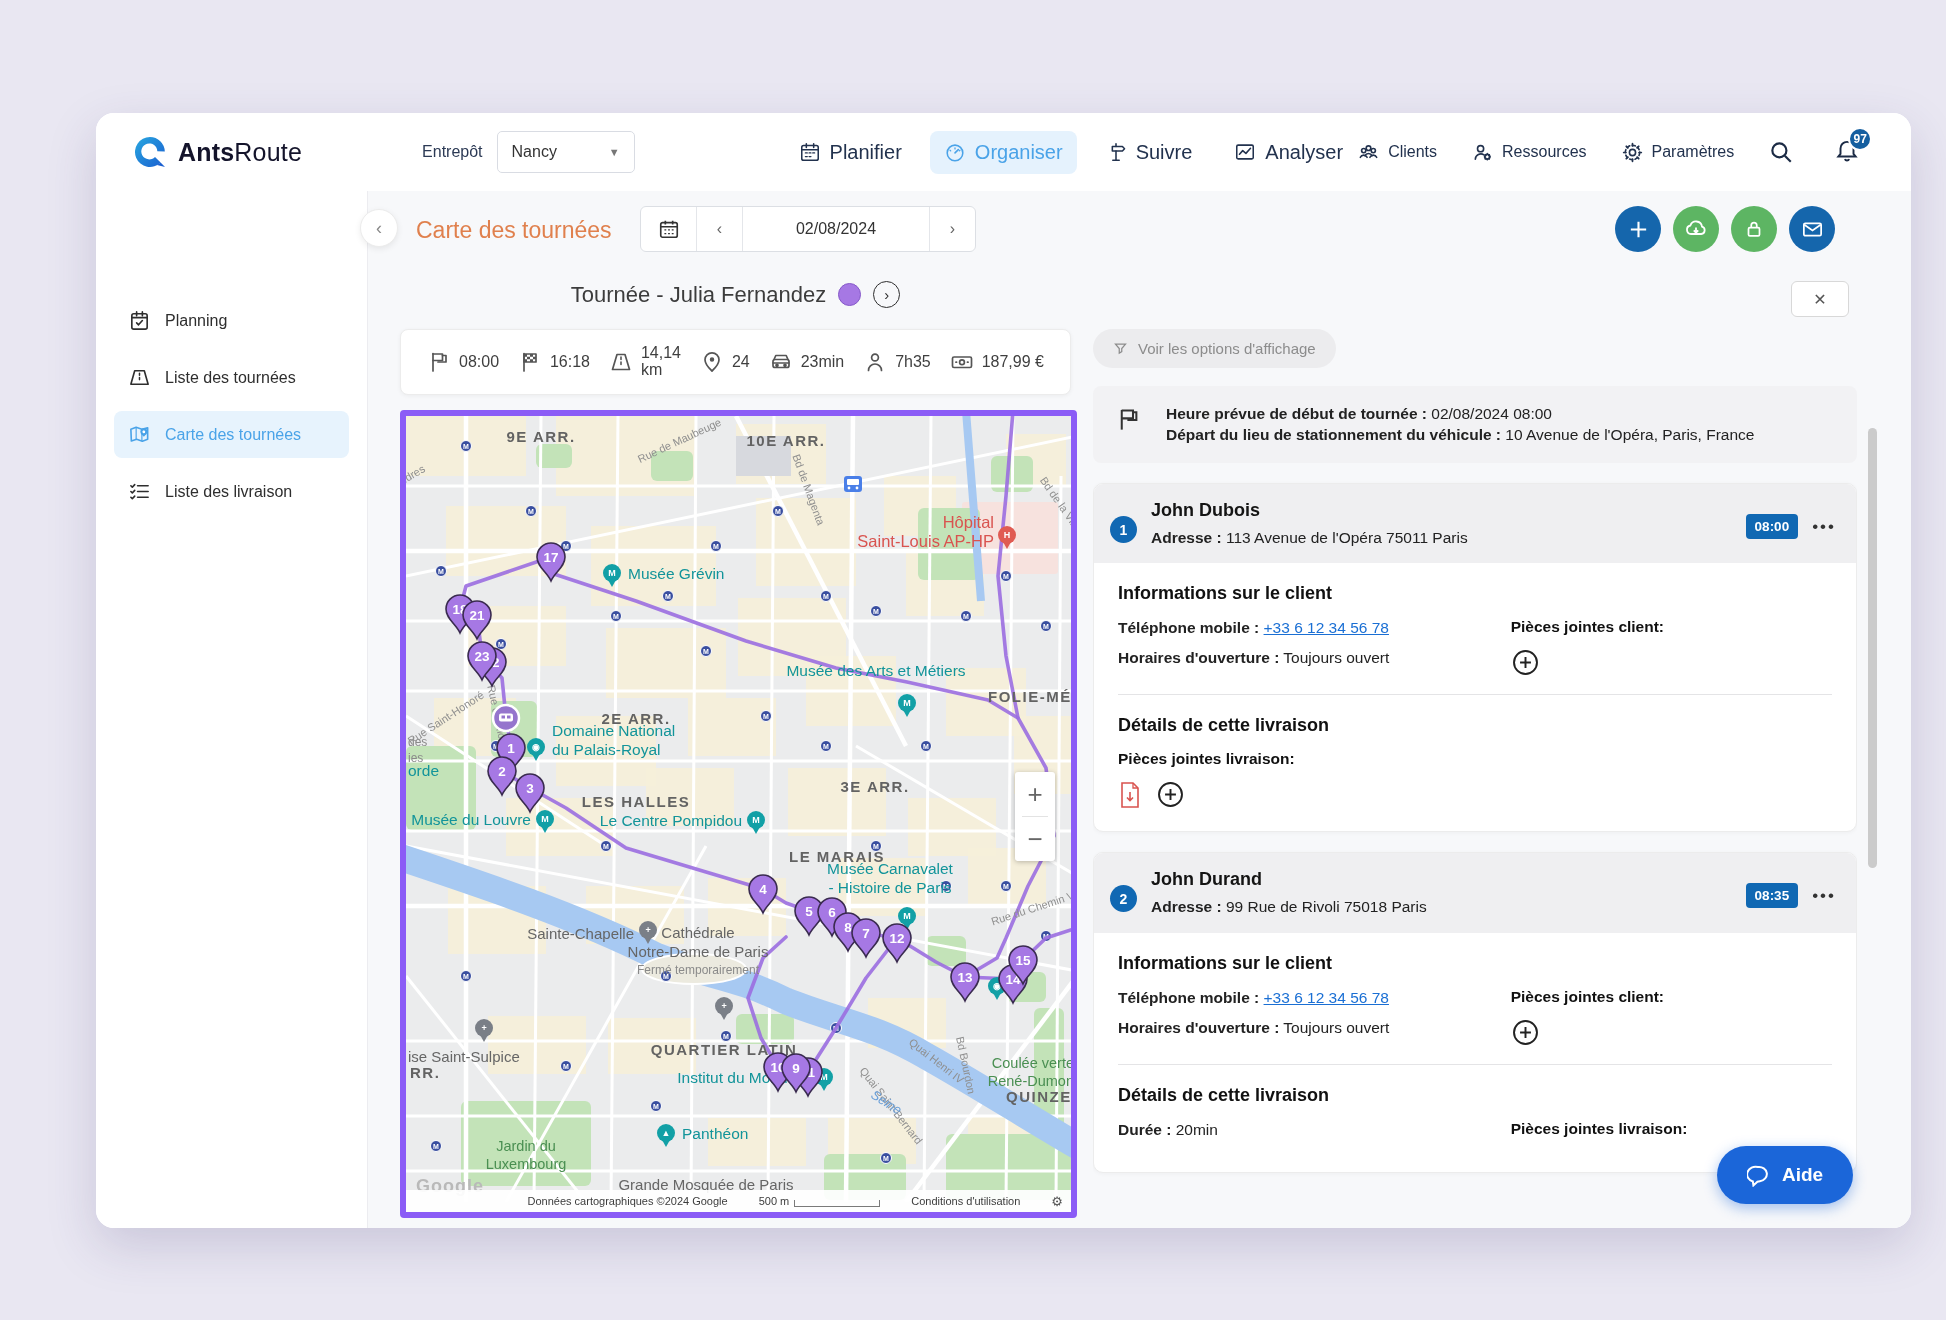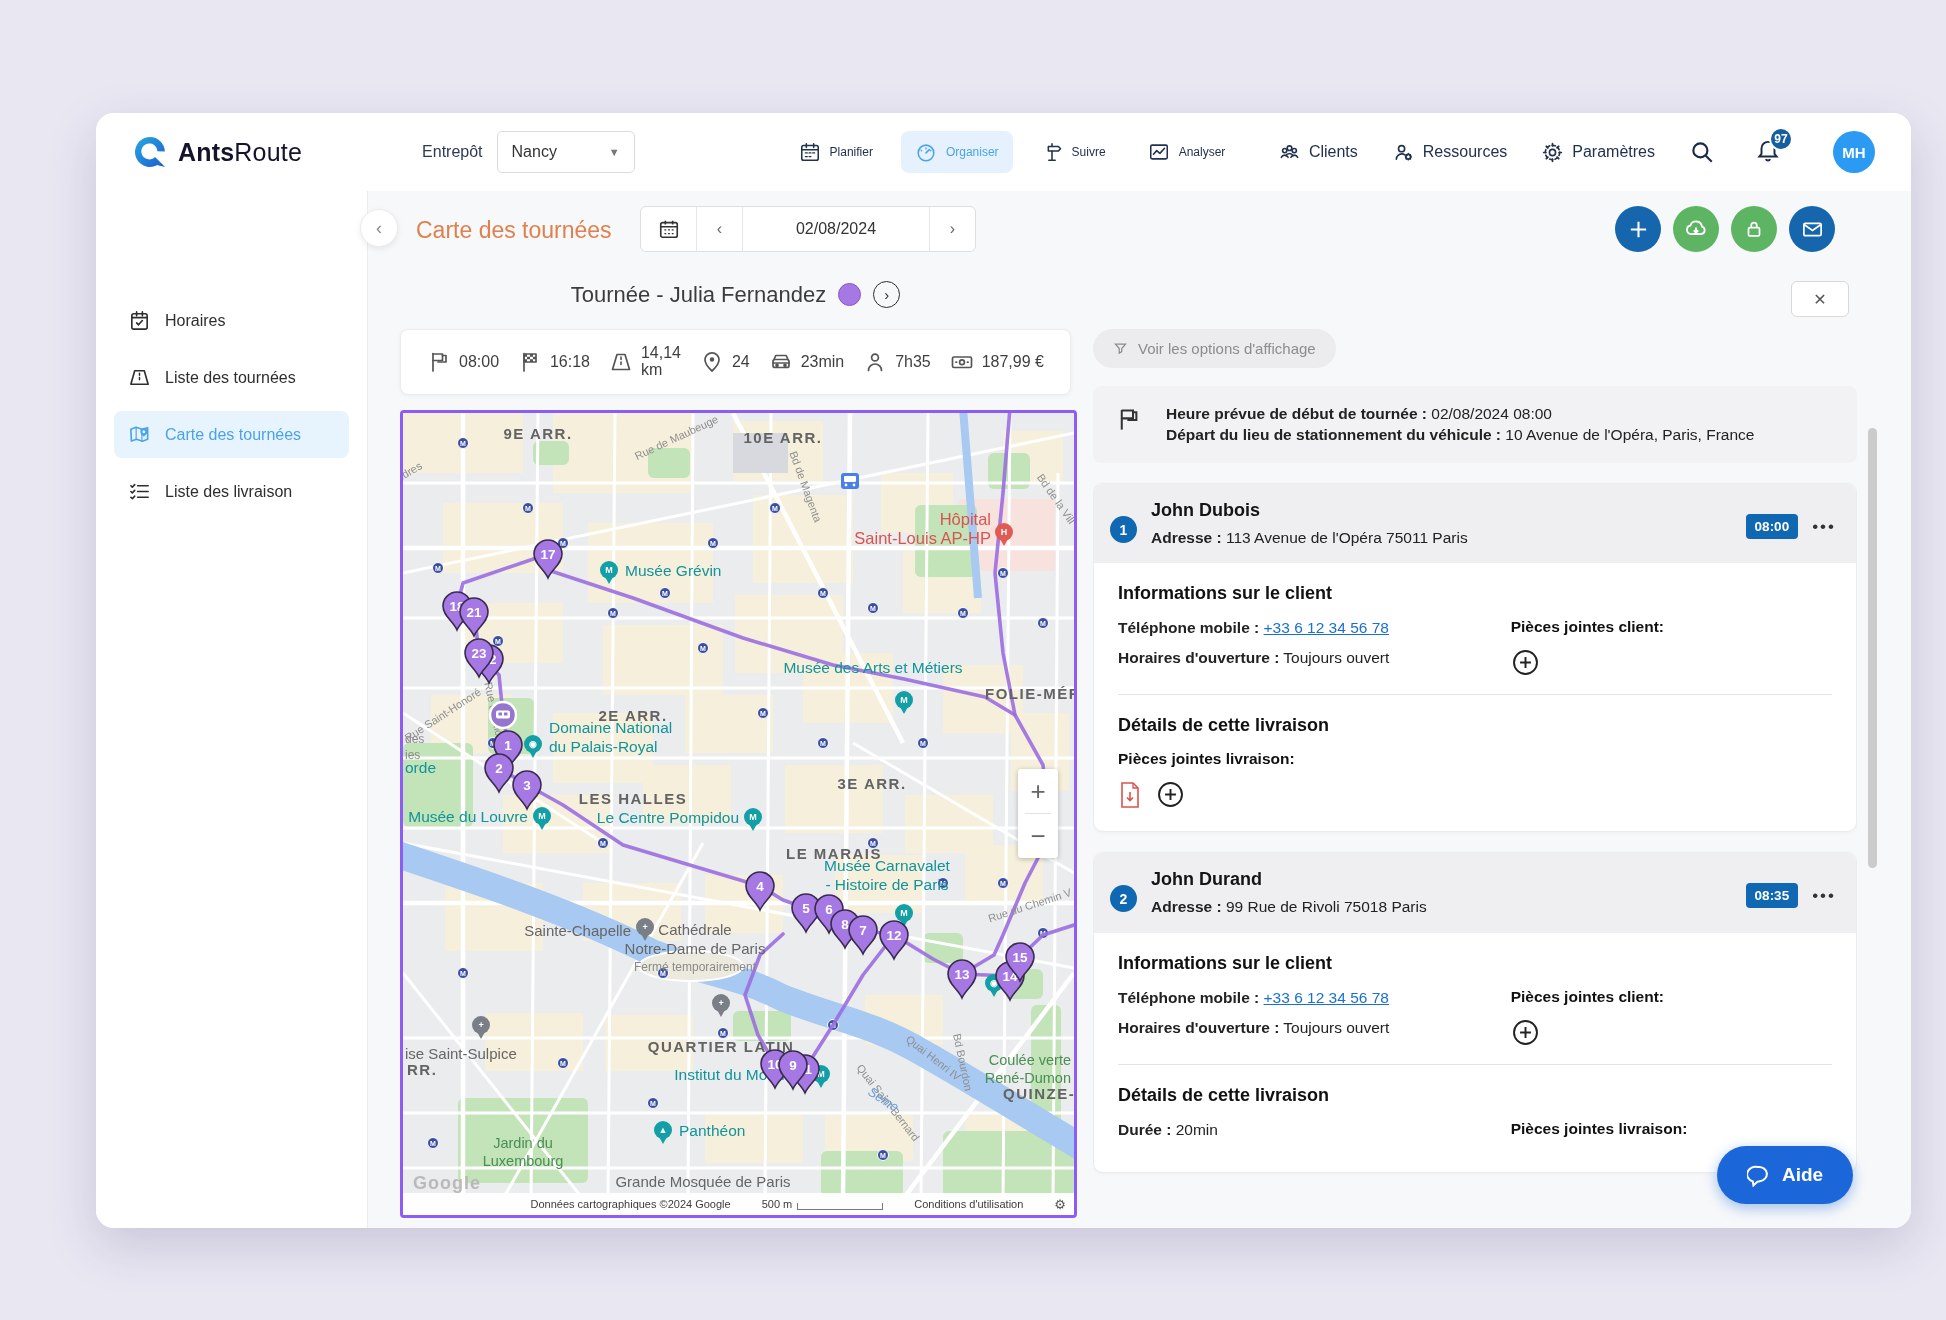--- a/index.html
+++ b/index.html
@@ -13,21 +13,21 @@
   .brand { display:flex; align-items:center; gap:10px; }
   .brand-icon { width:36px; height:36px; }
   .brand-text { font-size:25px; color:#14142b; letter-spacing:.2px; }
   .brand-text b { font-weight:800; }
   .brand-text span.light { font-weight:300; }
   .warehouse { display:flex; align-items:center; gap:14px; margin-left:120px; }
   .warehouse-label { font-size:16px; color:#2c3a55; }
   .warehouse-select { width:138px; height:42px; border:1px solid #d9dce3; border-radius:5px; display:flex; align-items:center; justify-content:space-between; padding:0 14px; font-size:16px; color:#333; background:#fff; cursor:pointer; }
   .warehouse-select .caret { color:#777; font-size:11px; }
   .nav-tabs { display:flex; align-items:center; gap:14px; margin-left:150px; }
-  .nav-tab { display:flex; align-items:center; gap:9px; font-size:12px; color:#22324e; padding:10px 14px; border-radius:8px; cursor:pointer; white-space:nowrap; }
+  .nav-tab { display:flex; align-items:center; gap:9px; font-size:20px; color:#22324e; padding:10px 14px; border-radius:8px; cursor:pointer; white-space:nowrap; }
   .nav-tab svg { width:22px; height:22px; }
   .nav-tab.active { background:#e5f2fd; color:#4aa3e8; }
   .top-menu { display:flex; align-items:center; gap:34px; margin-left:auto; }
   .top-menu-item { display:flex; align-items:center; gap:8px; font-size:16px; color:#22324e; cursor:pointer; white-space:nowrap; }
   .top-menu-item svg { width:23px; height:23px; }
   .icon-btn { width:26px; height:26px; color:#1c2b45; cursor:pointer; }
   .bell-wrap { position:relative; margin-left:6px; cursor:pointer; }
   .badge { position:absolute; top:-10px; right:-12px; background:#155fa0; color:#fff; font-size:12px; font-weight:bold; min-width:24px; height:24px; border-radius:12px; display:flex; align-items:center; justify-content:center; border:2px solid #fff; }
   .avatar { width:42px; height:42px; border-radius:50%; background:#2b9af3; color:#fff; display:flex; align-items:center; justify-content:center; font-weight:bold; font-size:15px; margin-left:18px; cursor:pointer; }
 
@@ -60,21 +60,21 @@
   .route-color-dot { width:23px; height:23px; border-radius:50%; background:#a678e4; border:1px solid #8659c9; }
   .route-next-btn { width:27px; height:27px; border-radius:50%; border:1.6px solid #2e2e2e; display:flex; align-items:center; justify-content:center; font-size:15px; color:#2e2e2e; cursor:pointer; }
   .close-btn { position:absolute; right:62px; top:90px; width:58px; height:36px; background:#fff; border:1px solid #d8d8d8; border-radius:6px; display:flex; align-items:center; justify-content:center; color:#555; font-size:16px; cursor:pointer; }
 
   
   .stats-card { position:absolute; left:32px; top:138px; width:671px; height:66px; background:#fff; border:1px solid #ececec; border-radius:8px; box-shadow:0 1px 4px rgba(0,0,0,.05); display:flex; align-items:center; justify-content:space-between; padding:0 26px; }
   .stat { display:flex; align-items:center; gap:8px; color:#3f3f3f; font-size:16px; white-space:pre-line; line-height:1.05; }
   .stat svg { width:24px; height:24px; color:#555; flex:none; }
 
   
-  .map-card { position:absolute; left:32px; top:219px; width:677px; height:808px; background:#ebebeb; border:3px solid #8b5cf6; border-radius:4px; overflow:hidden; }
+  .map-card { position:absolute; left:32px; top:219px; width:677px; height:808px; background:#ebebeb; border:6px solid #8b5cf6; border-radius:4px; overflow:hidden; }
   .map-svg { position:absolute; left:0; top:0; }
   .map-attr { position:absolute; left:0; bottom:0; right:0; height:22px; background:rgba(255,255,255,.92); display:flex; align-items:center; justify-content:flex-end; gap:31px; font-size:11px; color:#3c3c3c; padding:6px 8px; }
   .map-attr .scalebar { display:flex; align-items:flex-end; gap:5px; }
   .map-attr .bar { width:86px; height:7px; border:1px solid #7a7a7a; border-top:none; }
   .zoom-ctl { position:absolute; right:16px; top:356px; width:40px; background:#fff; border-radius:3px; box-shadow:0 1px 5px rgba(0,0,0,.25); display:flex; flex-direction:column; align-items:center; z-index:10; }
   .zoom-ctl .z { width:40px; height:44px; display:flex; align-items:center; justify-content:center; font-size:26px; color:#666; cursor:pointer; }
   .zoom-ctl .div { width:26px; height:1px; background:#e3e3e3; }
 
   
   .right-col { position:absolute; left:725px; right:54px; top:134px; bottom:12px; overflow:hidden; }
@@ -217,21 +217,21 @@
     </div>
   </div>
 
   <div class="sidebar" id="sidebar">
       <div class="side-item">
         <svg viewBox="0 0 24 24" fill="none" stroke="currentColor" stroke-width="1.7" stroke-linecap="round" stroke-linejoin="round">
           <rect x="4" y="5" width="16" height="16" rx="2"></rect>
           <path d="M4 9h16M9 3v4M15 3v4"></path>
           <path d="M9 14.5l2 2 4-4.5"></path>
         </svg>
-        <span>Horaires</span>
+        <span>Planning</span>
       </div>
       <div class="side-item">
         <svg viewBox="0 0 24 24" fill="none" stroke="currentColor" stroke-width="1.7" stroke-linecap="round" stroke-linejoin="round">
           <path d="M7 5h10l4 14H3z"></path>
           <path d="M12 7.5v2.2M12 12v2.2" stroke-width="1.6"></path>
         </svg>
         <span>Liste des tournées</span>
       </div>
       <div class="side-item active">
         <svg viewBox="0 0 24 24" fill="none" stroke="currentColor" stroke-width="1.7" stroke-linecap="round" stroke-linejoin="round">

